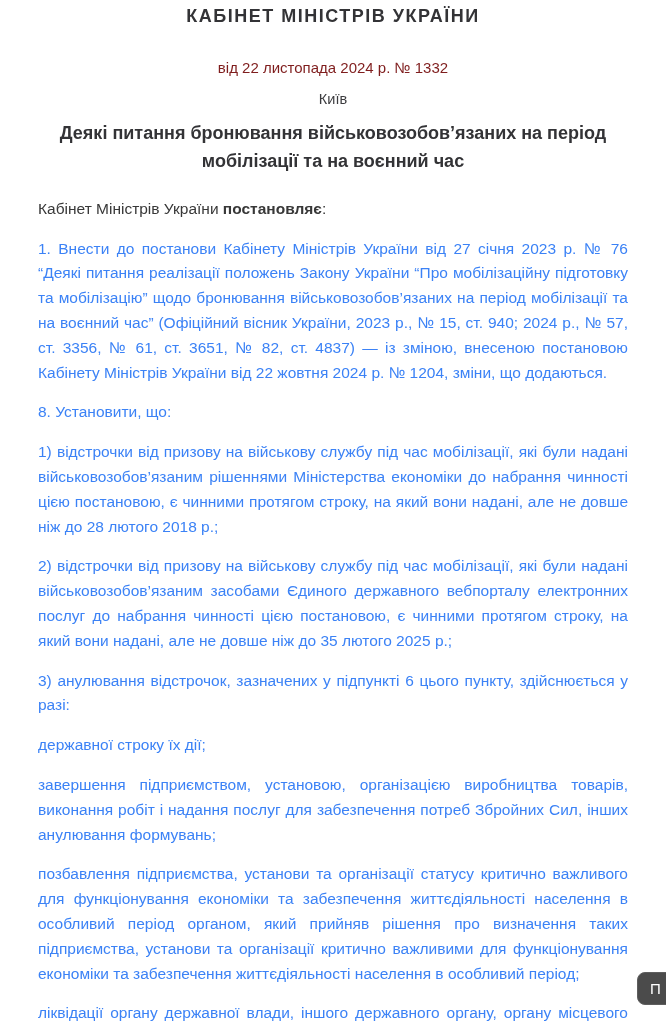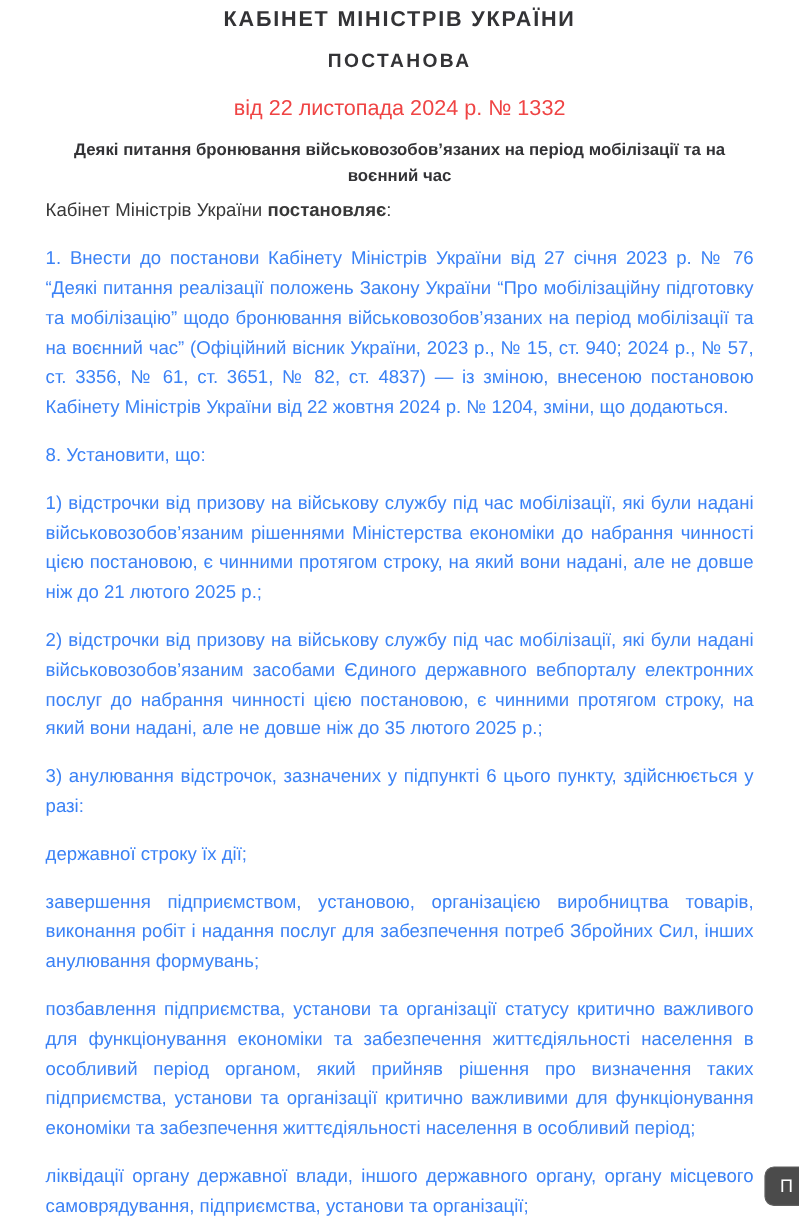--- a/index.html
+++ b/index.html
@@ -23,40 +23,40 @@
     color: #333336;
   }
   .doc-type {
     font-size: 16px;
     font-weight: bold;
     letter-spacing: 2px;
     margin-top: 16px;
     color: #333336;
   }
   .date-line {
-    font-size: 18px;
-    margin-top: 19px;
-    color: #ef4444;
+    font-size: 15px;
+    margin-top: 32px;
+    color: #7f1d1d;
   }
   .city {
     font-size: 14.5px;
     margin-top: 15px;
     color: #3c3c3f;
   }
   .doc-title {
-    font-size: 14px;
+    font-size: 18px;
     font-weight: bold;
     margin-top: 13px;
     line-height: 1.55;
     color: #333336;
   }
   .preamble {
     font-size: 15.5px;
     line-height: 1.6;
-    margin-top: 7px;
+    margin-top: 21px;
     text-align: left;
   }
   .preamble .bold { font-weight: bold; }
   p.para {
     font-size: 15.5px;
     line-height: 1.6;
     text-align: justify;
     margin-top: 15px;
     color: #3b82f6;
   }
@@ -77,34 +77,34 @@
     cursor: pointer;
   }
 </style>
 </head>
 <body>
 
 <div class="doc">
 
   <div class="org-name center">КАБІНЕТ МІНІСТРІВ УКРАЇНИ</div>
 
-  <div class="doc-type center">ПОСТАНОВА</div>
 
   <div class="date-line center">від 22 листопада 2024 р. № 1332</div>
 
+  <div class="city center">Київ</div>
 
   <div class="doc-title center">Деякі питання бронювання військовозобов’язаних на період мобілізації та на воєнний час</div>
 
   <div class="preamble">
     <span>Кабінет Міністрів України </span><span class="bold">постановляє</span><span>:</span>
   </div>
 
   <p class="para">1. Внести до постанови Кабінету Міністрів України від 27 січня 2023 р. № 76 “Деякі питання реалізації положень Закону України “Про мобілізаційну підготовку та мобілізацію” щодо бронювання військовозобов’язаних на період мобілізації та на воєнний час” (Офіційний вісник України, 2023 р., № 15, ст. 940; 2024 р., № 57, ст. 3356, № 61, ст. 3651, № 82, ст. 4837) — із зміною, внесеною постановою Кабінету Міністрів України від 22 жовтня 2024 р. № 1204, зміни, що додаються.</p>
   <p class="para">8. Установити, що:</p>
-  <p class="para">1) відстрочки від призову на військову службу під час мобілізації, які були надані військовозобов’язаним рішеннями Міністерства економіки до набрання чинності цією постановою, є чинними протягом строку, на який вони надані, але не довше ніж до 21 лютого 2025 р.;</p>
+  <p class="para">1) відстрочки від призову на військову службу під час мобілізації, які були надані військовозобов’язаним рішеннями Міністерства економіки до набрання чинності цією постановою, є чинними протягом строку, на який вони надані, але не довше ніж до 28 лютого 2018 р.;</p>
   <p class="para">2) відстрочки від призову на військову службу під час мобілізації, які були надані військовозобов’язаним засобами Єдиного державного вебпорталу електронних послуг до набрання чинності цією постановою, є чинними протягом строку, на який вони надані, але не довше ніж до 35 лютого 2025 р.;</p>
   <p class="para">3) анулювання відстрочок, зазначених у підпункті 6 цього пункту, здійснюється у разі:</p>
   <p class="para">державної строку їх дії;</p>
   <p class="para">завершення підприємством, установою, організацією виробництва товарів, виконання робіт і надання послуг для забезпечення потреб Збройних Сил, інших анулювання формувань;</p>
   <p class="para">позбавлення підприємства, установи та організації статусу критично важливого для функціонування економіки та забезпечення життєдіяльності населення в особливий період органом, який прийняв рішення про визначення таких підприємства, установи та організації критично важливими для функціонування економіки та забезпечення життєдіяльності населення в особливий період;</p>
   <p class="para">ліквідації органу державної влади, іншого державного органу, органу місцевого самоврядування, підприємства, установи та організації;</p>
 
 </div>
 
 <div class="float-btn">

